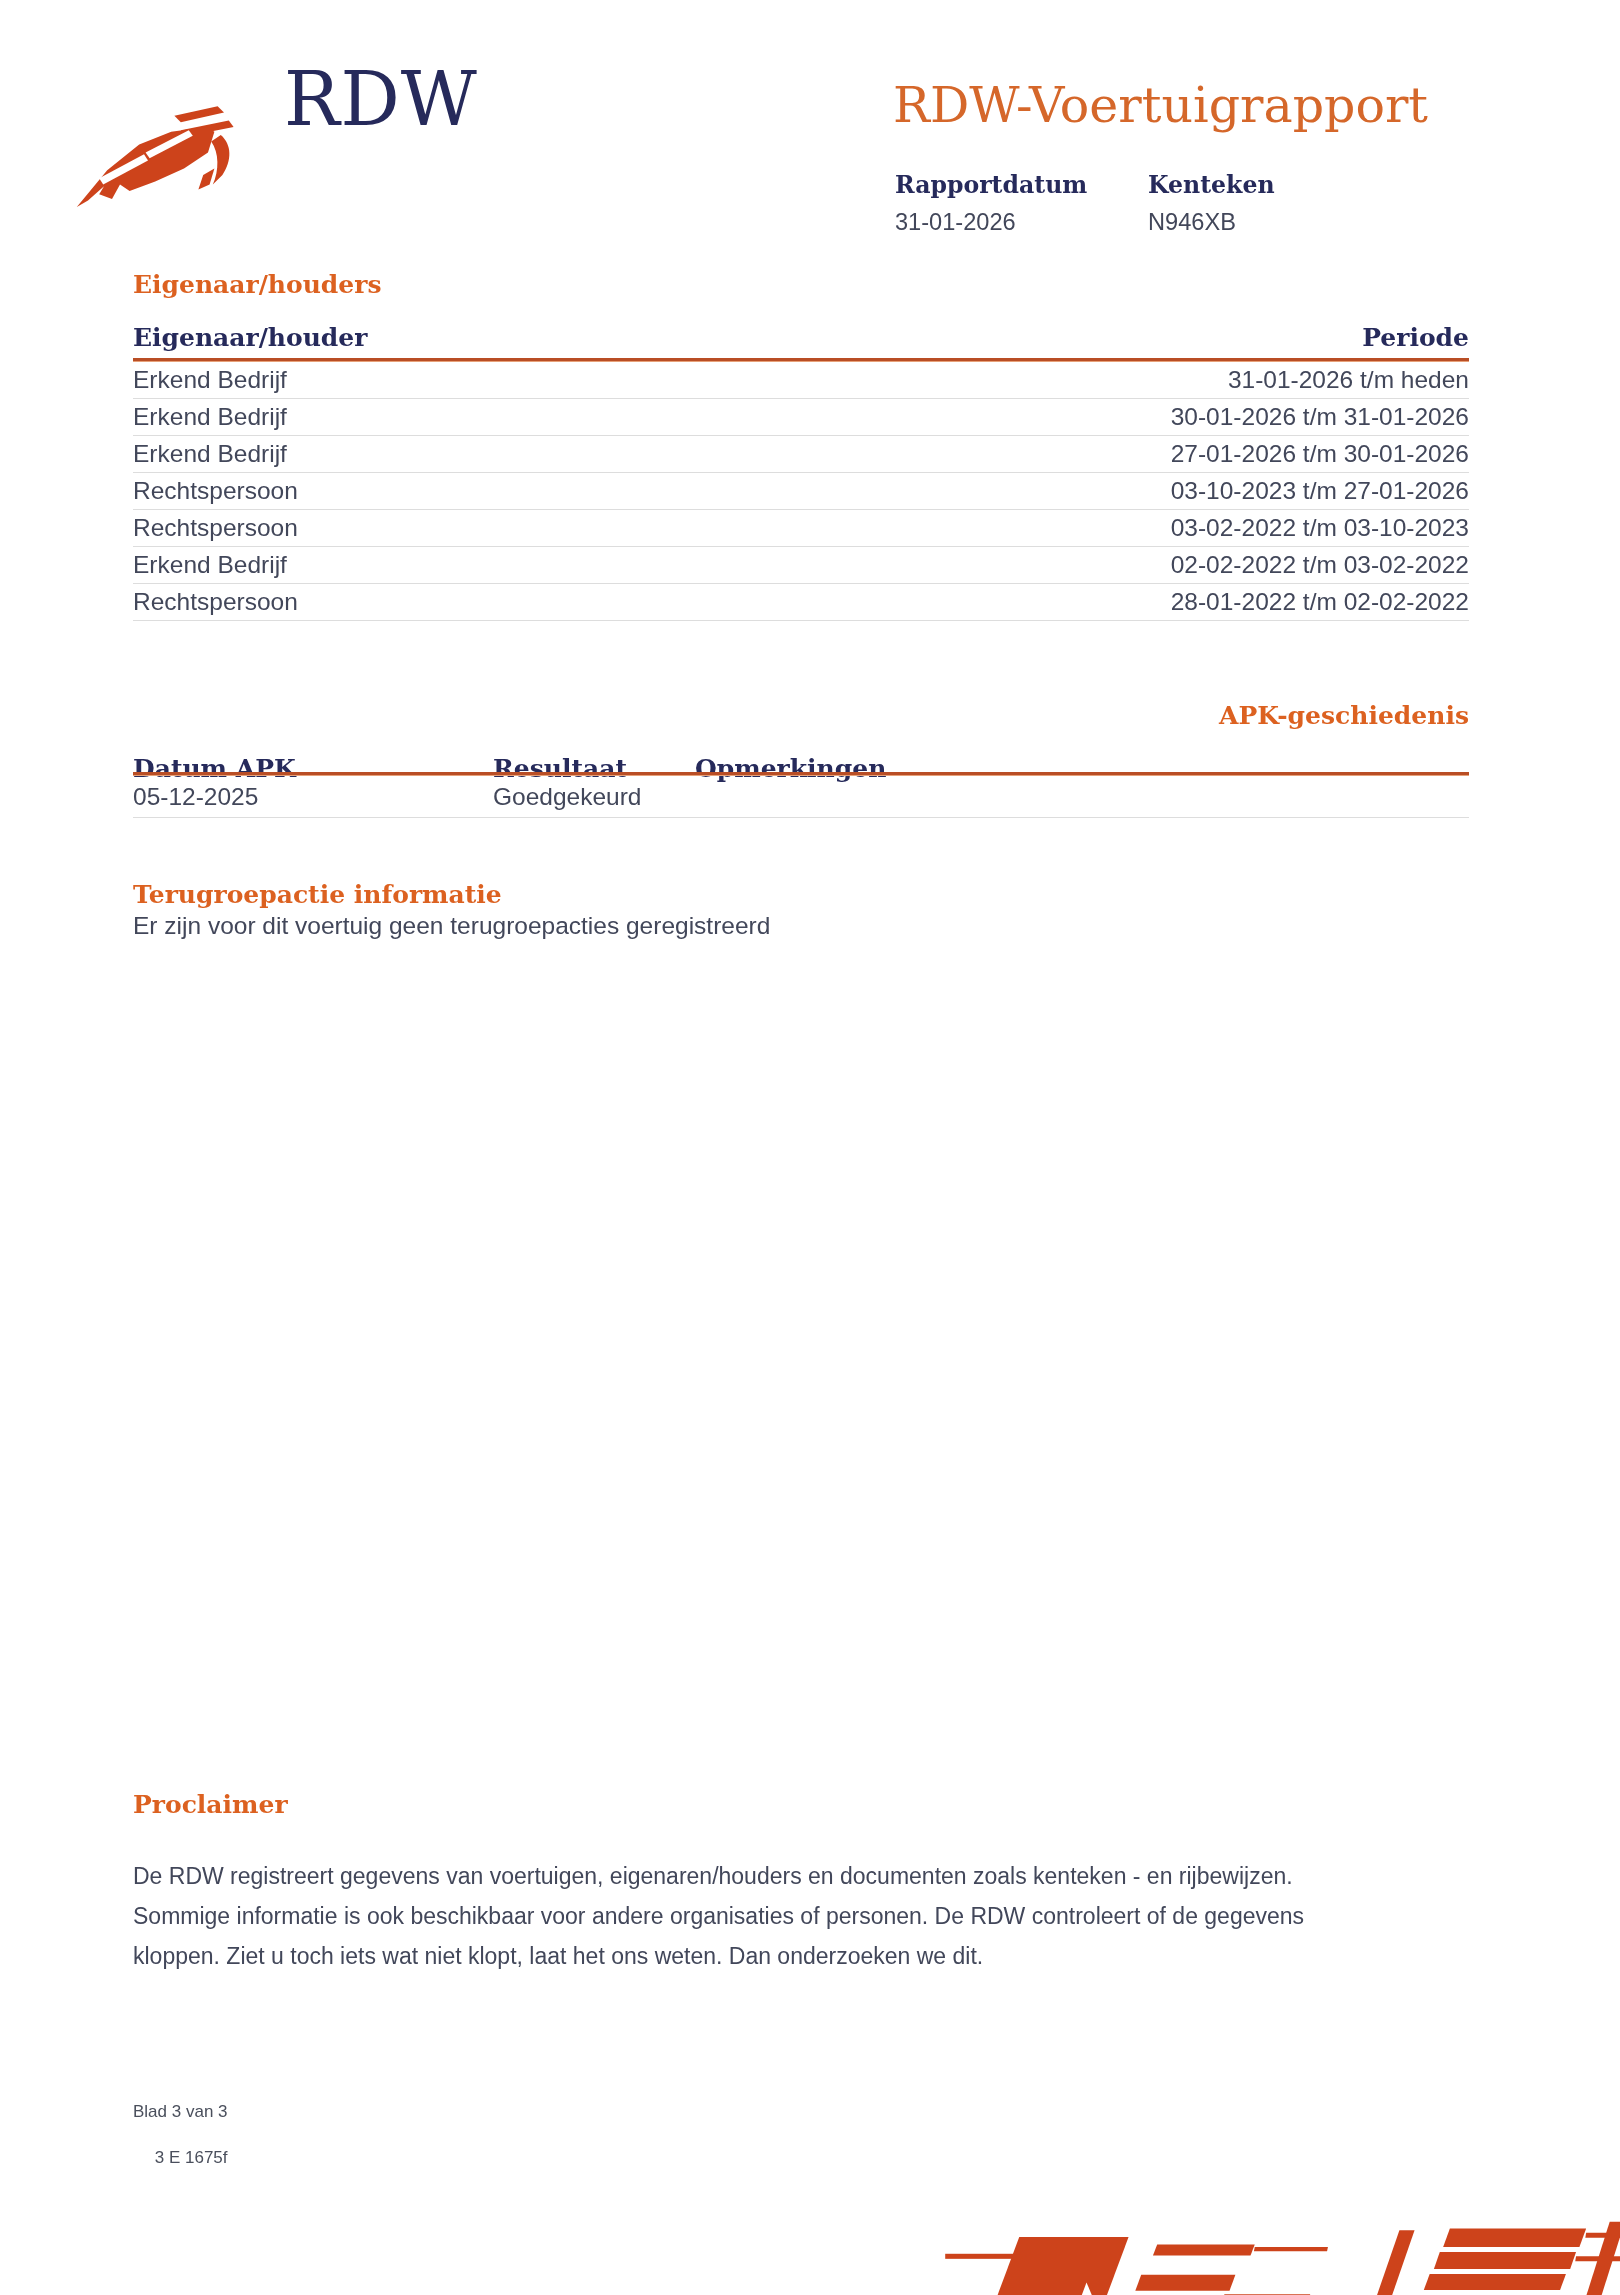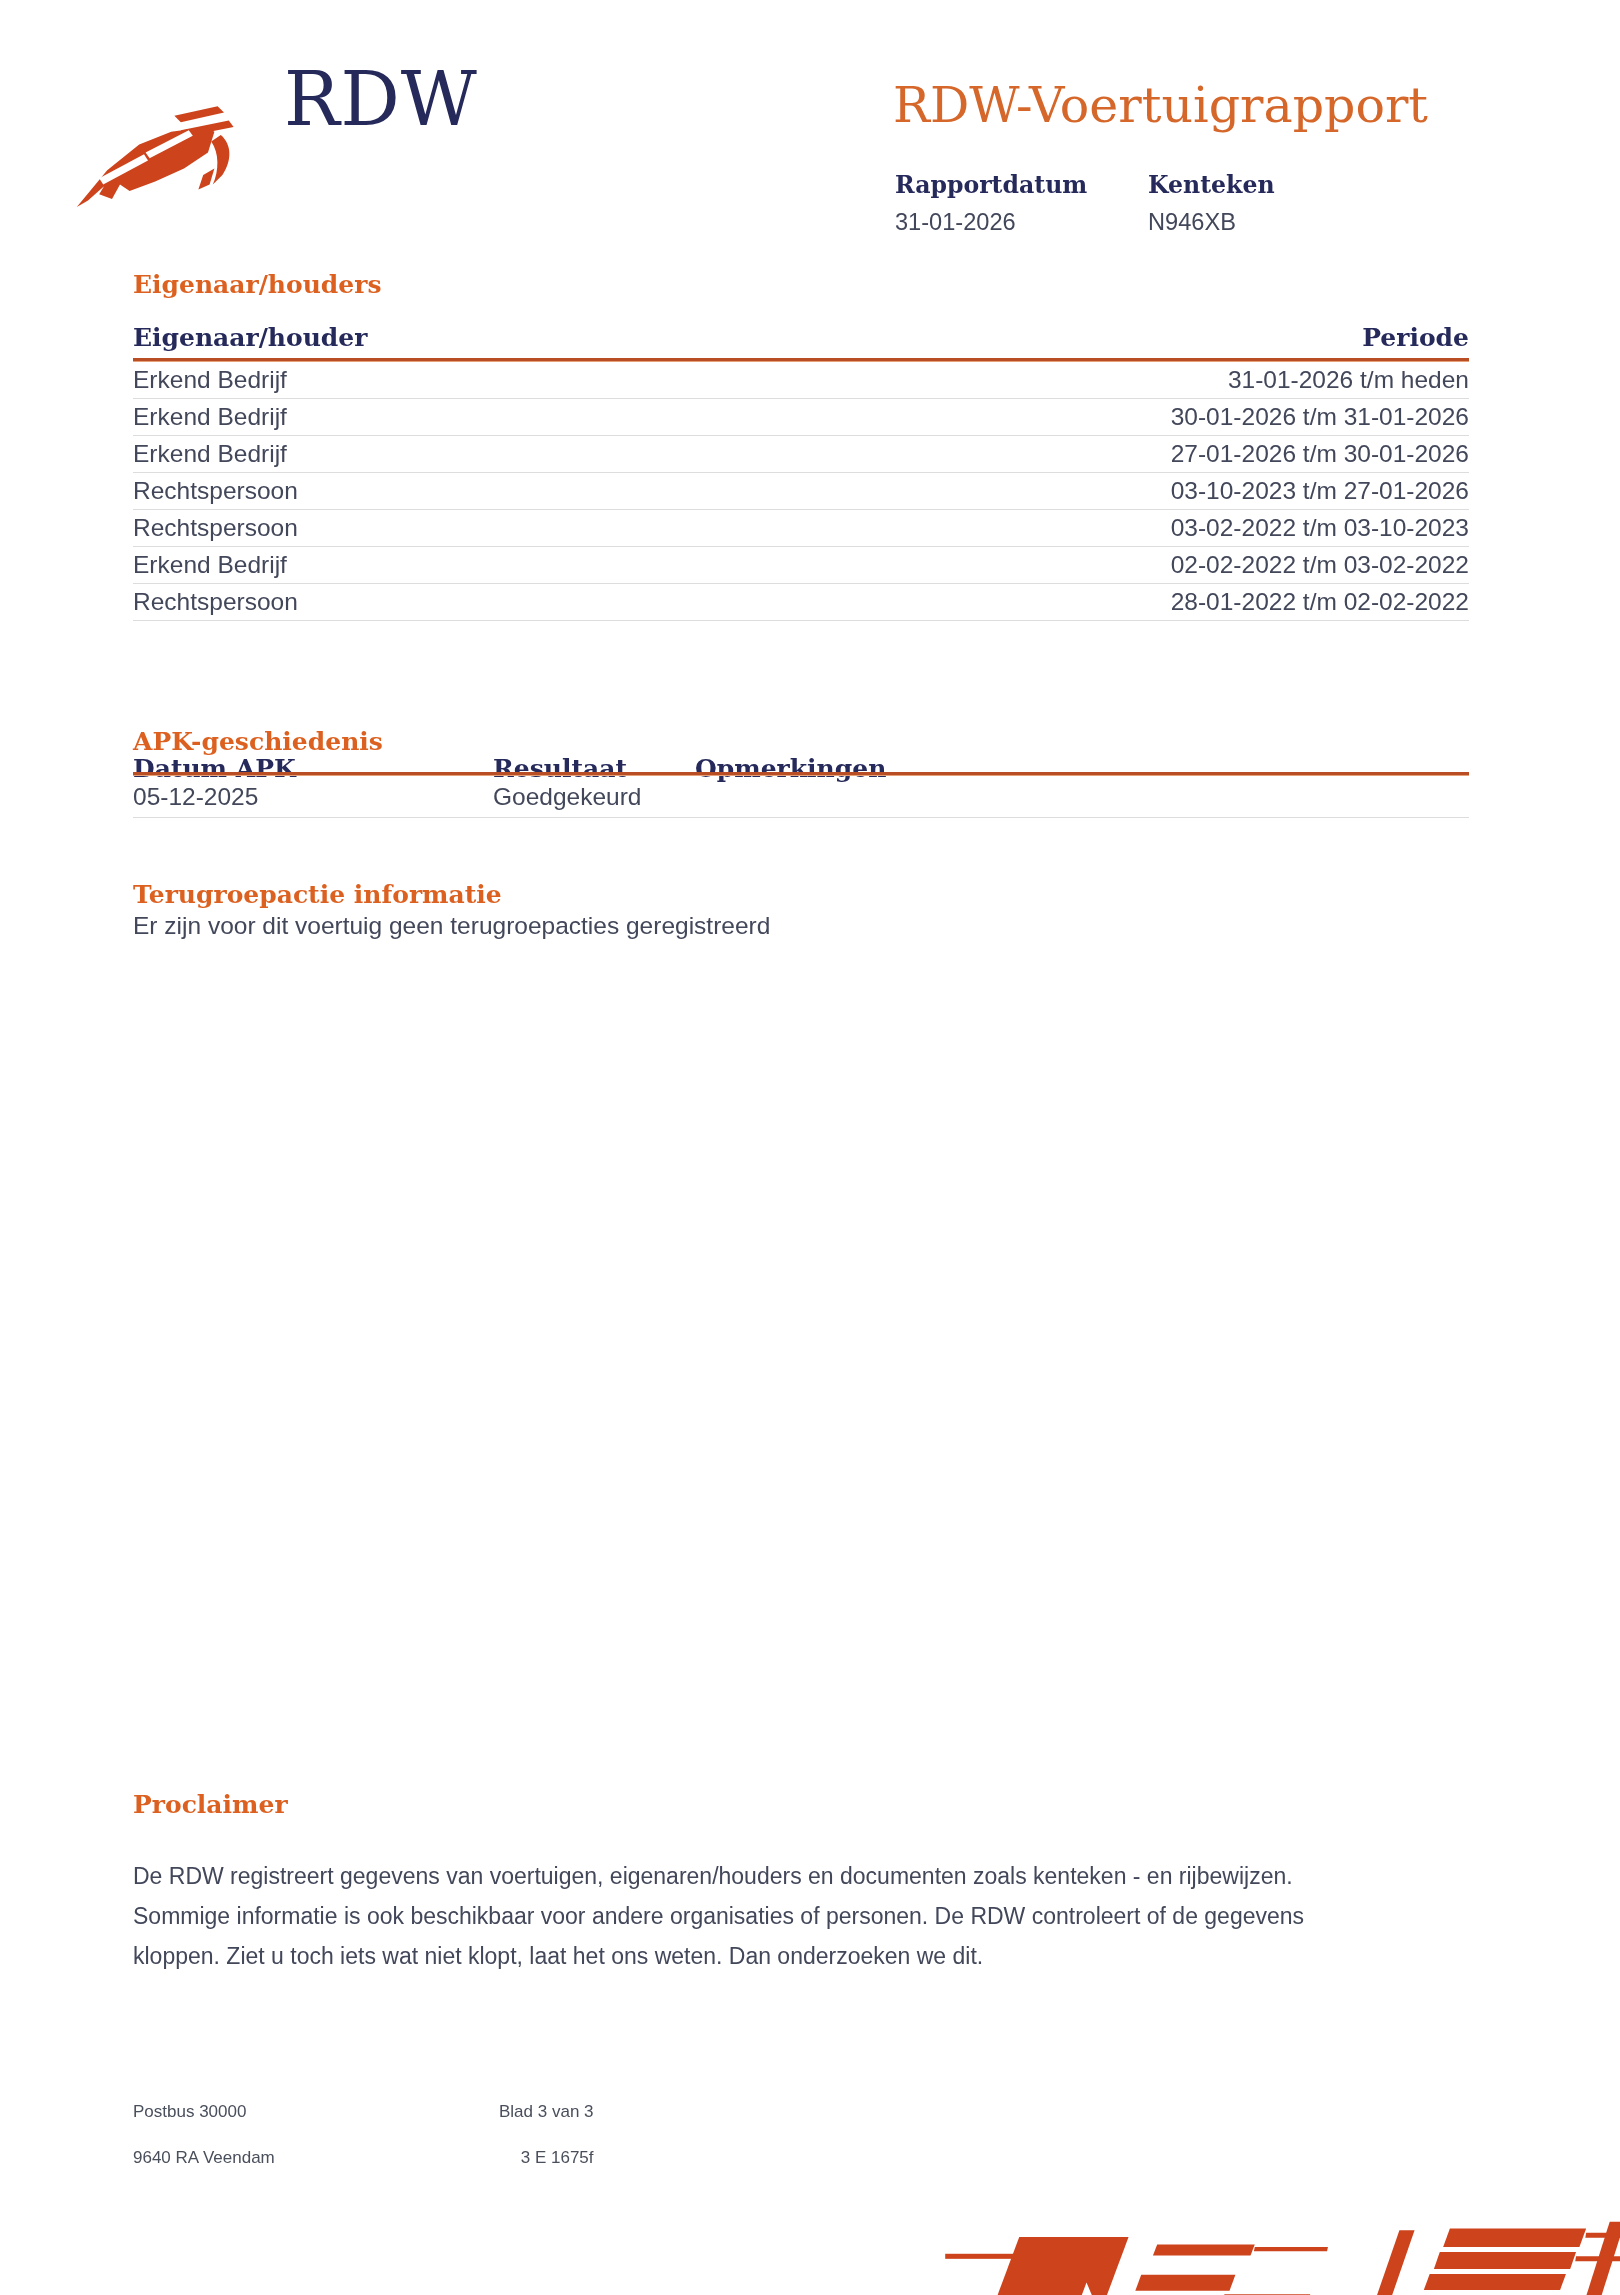--- a/index.html
+++ b/index.html
@@ -115,21 +115,21 @@
   <div class="orow">
     <span>Erkend Bedrijf</span>
     <span>02-02-2022 t/m 03-02-2022</span>
   </div>
   <div class="orow">
     <span>Rechtspersoon</span>
     <span>28-01-2022 t/m 02-02-2022</span>
   </div>
 </div>
 
-<div class="abs content section-heading" style="top:727px;">APK-geschiedenis</div>
+<div class="abs content section-heading" style="top:701px;text-align:right;">APK-geschiedenis</div>
 
 <div class="abs content apk-headrow">
   <span class="tbl-head apk-col1">Datum APK</span>
   <span class="tbl-head apk-col2">Resultaat</span>
   <span class="tbl-head">Opmerkingen</span>
 </div>
 <div class="abs content rule apk-rule"></div>
 
 <div class="abs content apk-row">
   <span class="apk-col1">05-12-2025</span>
@@ -137,24 +137,20 @@
   <span></span>
 </div>
 
 <div class="abs content section-heading" style="top:880px;">Terugroepactie informatie</div>
 <div class="abs content recall-text">Er zijn voor dit voertuig geen terugroepacties geregistreerd</div>
 
 <div class="abs content section-heading" style="top:1790px;">Proclaimer</div>
 <div class="abs proc-text" style="left:133px;">De RDW registreert gegevens van voertuigen, eigenaren/houders en documenten zoals kenteken - en rijbewijzen. Sommige informatie is ook beschikbaar voor andere organisaties of personen. De RDW controleert of de gegevens kloppen. Ziet u toch iets wat niet klopt, laat het ons weten. Dan onderzoeken we dit.</div>
 
 <div class="abs content footer">
-  <div class="f-col1">
-    <div class="f-line">Postbus 30000</div>
-    <div class="f-line">9640 RA Veendam</div>
-  </div>
   <div class="f-col3">
     <div class="f-line">Blad 3 van 3</div>
     <div class="f-line">3 E 1675f</div>
   </div>
 </div>
 
 <svg class="abs" style="left:944px;top:2205px;" width="677" height="90" viewBox="0 0 802 107">
   <g fill="#CD431B">
     <rect x="0" y="58" width="105" height="6"></rect>
     <polygon points="88,38 218,38 180,140 50,140"></polygon>

